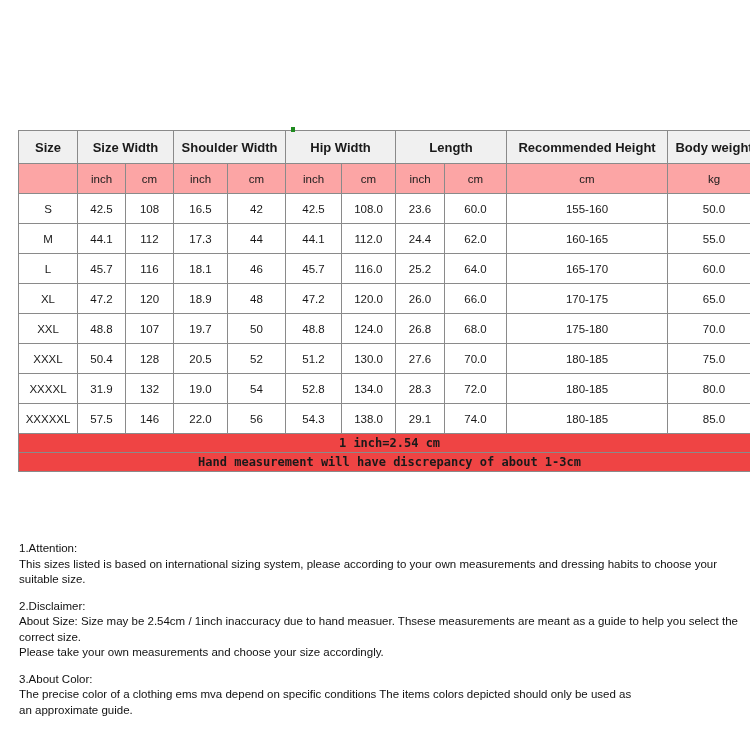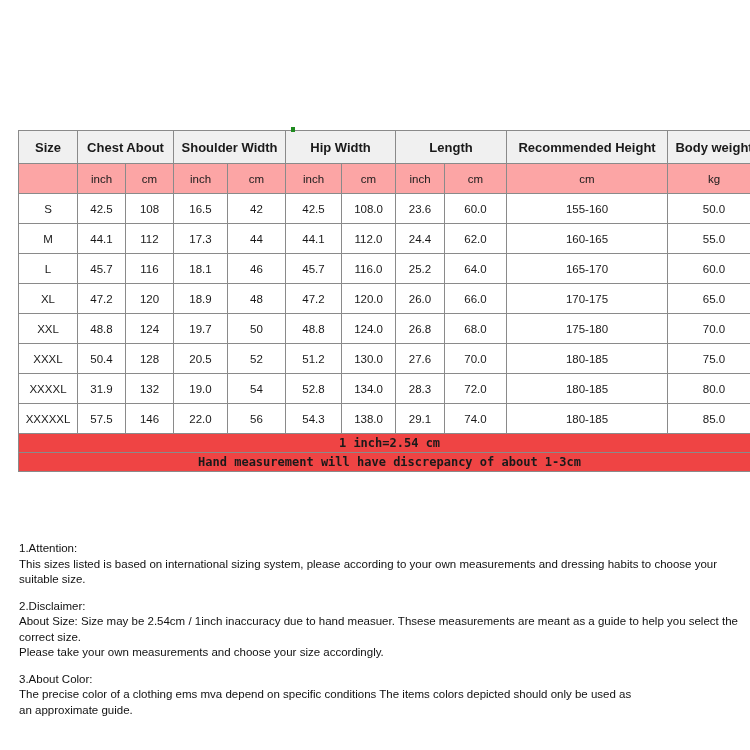--- a/index.html
+++ b/index.html
@@ -88,21 +88,21 @@
           <col style="width:56px">
         <col style="width:54px">
           <col style="width:49px">
           <col style="width:62px">
         <col style="width:161px">
           <col style="width:93px">
       </colgroup>
       <thead>
         <tr class="group-header">
           <th>Size</th>
-          <th colspan="2">Chest About</th>
+          <th colspan="2">Size Width</th>
           <th colspan="2">Shoulder Width</th>
           <th colspan="2">Hip Width</th>
           <th colspan="2">Length</th>
           <th>Recommended Height</th>
           <th>Body weight</th>
         </tr>
         <tr class="unit-header">
           <th></th>
           <th>inch</th>
           <th>cm</th>
@@ -165,21 +165,21 @@
             <td>47.2</td>
             <td>120.0</td>
             <td>26.0</td>
             <td>66.0</td>
             <td>170-175</td>
             <td>65.0</td>
           </tr>
           <tr>
             <td>XXL</td>
             <td>48.8</td>
-            <td>124</td>
+            <td>107</td>
             <td>19.7</td>
             <td>50</td>
             <td>48.8</td>
             <td>124.0</td>
             <td>26.8</td>
             <td>68.0</td>
             <td>175-180</td>
             <td>70.0</td>
           </tr>
           <tr>

